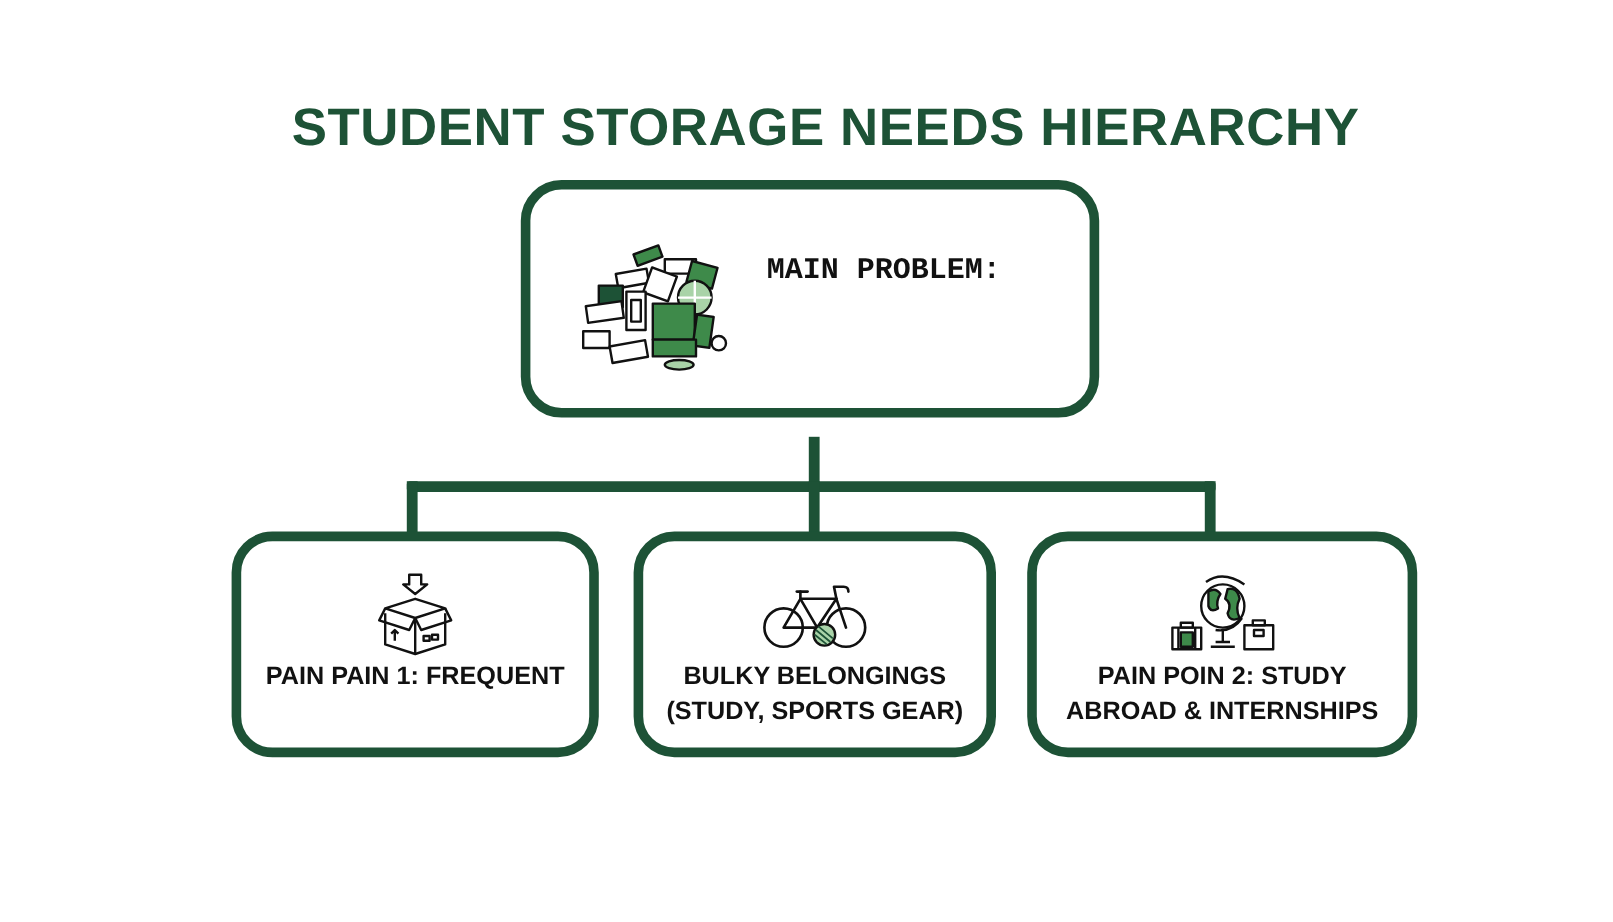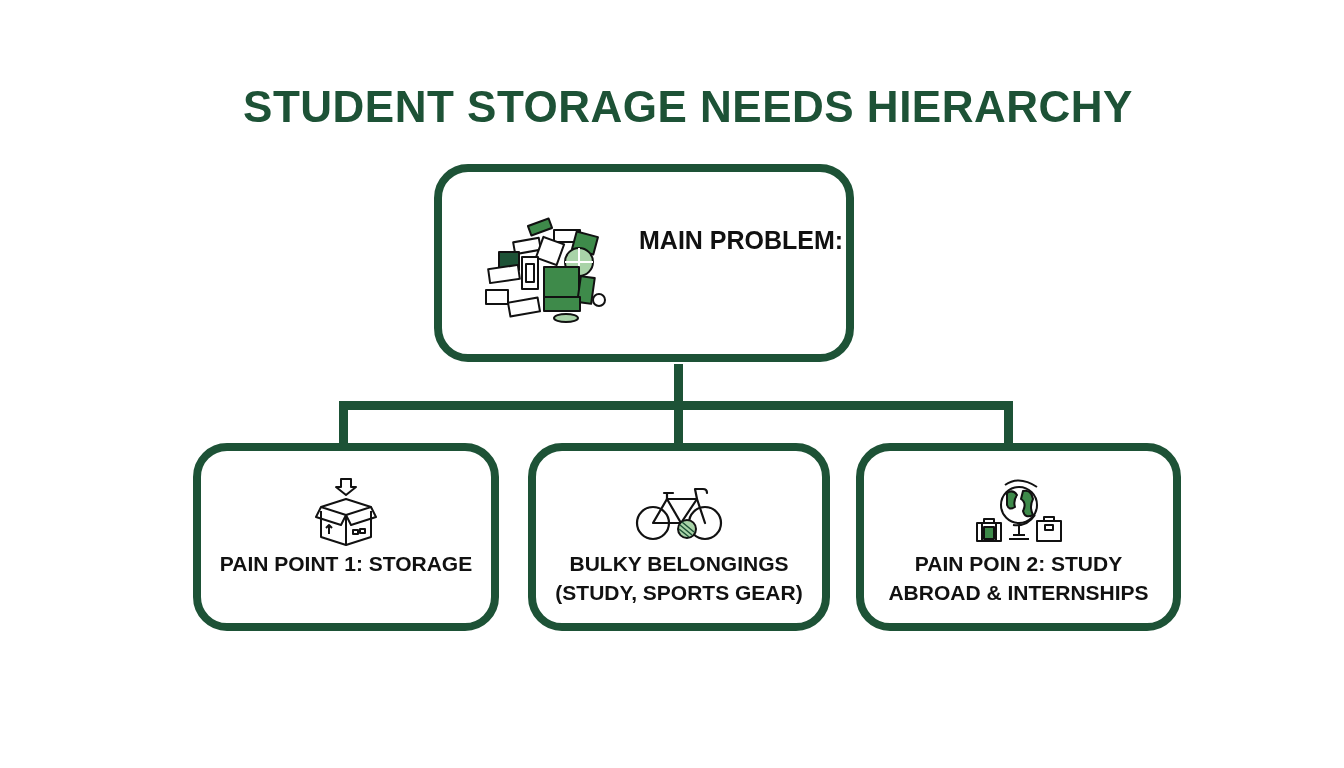--- a/index.html
+++ b/index.html
@@ -10,21 +10,21 @@
     }
     .title {
       position: absolute; left: 0; top: 82px; width: 1344px;
       text-align: center; font-weight: bold; font-size: 44px;
       letter-spacing: 0.5px; color: #1d5236; padding-left: 16px;
     }
     .box {
       position: absolute; box-sizing: border-box;
       border: 8px solid #1d5236; border-radius: 34px; background: #ffffff;
     }
-    .top-box { left: 434px; top: 164px; width: 420px; height: 198px; }
+    .top-box { left: 434px; top: 150px; width: 482px; height: 198px; font-family: Liberation Mono, monospace; }
     .top-box .icon { position: absolute; left: 42px; top: 40px; width: 130px; height: 115px; }
     .top-box .label {
       position: absolute; left: 197px; top: 50px;
       font-weight: bold; font-size: 25px; line-height: 36px; color: #111;
     }
     .child { top: 443px; height: 188px; }
     .child-1 { left: 193px; width: 306px; }
     .child-2 { left: 528px; width: 302px; }
     .child-3 { left: 856px; width: 325px; }
     .child .icon { position: absolute; left: 50%; transform: translateX(-50%); top: 26px; width: 100px; height: 70px; }
@@ -81,21 +81,21 @@
       <path d="M25 30 L20 40 L45 48 L50 38"></path>
       <path d="M75 30 L80 40 L55 48 L50 38"></path>
       <path d="M25 34 L25 60 L50 68 L50 40"></path>
       <path d="M75 34 L75 60 L50 68"></path>
       <path d="M33 57 L33 48 M30 51 L33 48 L36 51"></path>
       <rect x="57" y="53" width="5" height="4"></rect>
       <rect x="64" y="52" width="5" height="4"></rect>
     </g>
   </svg>
   <div class="label">
-    <div>PAIN POINT 1: STORAGE</div>
+    <div>PAIN PAIN 1: FREQUENT</div>
   </div>
 </div>
 
 <div class="box child child-2">
   <svg class="icon" viewBox="0 0 100 70">
     <g fill="none" stroke="#111" stroke-width="2.2" stroke-linejoin="round" stroke-linecap="round">
       <circle cx="24" cy="46" r="16"></circle>
       <circle cx="76" cy="46" r="16"></circle>
       <path d="M24 46 L38 22 L68 22 L52 46 Z"></path>
       <path d="M38 22 L52 46"></path>

